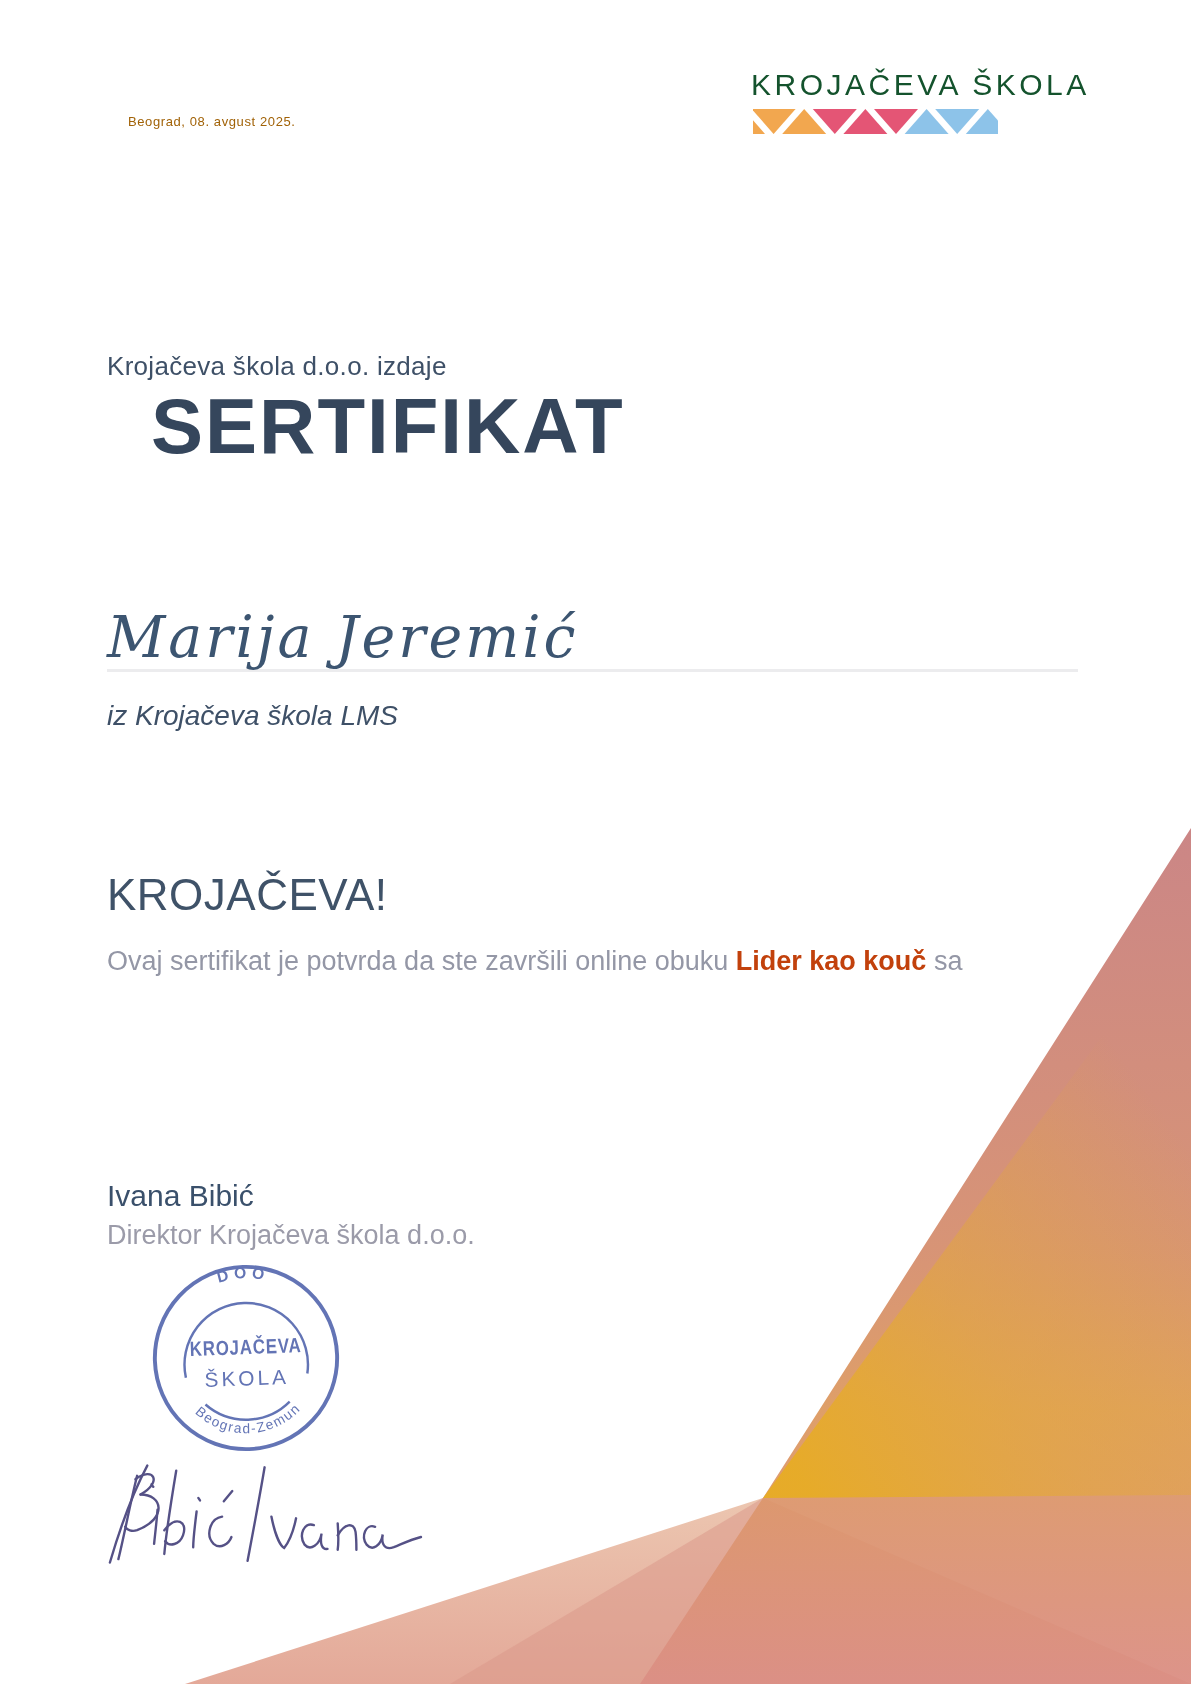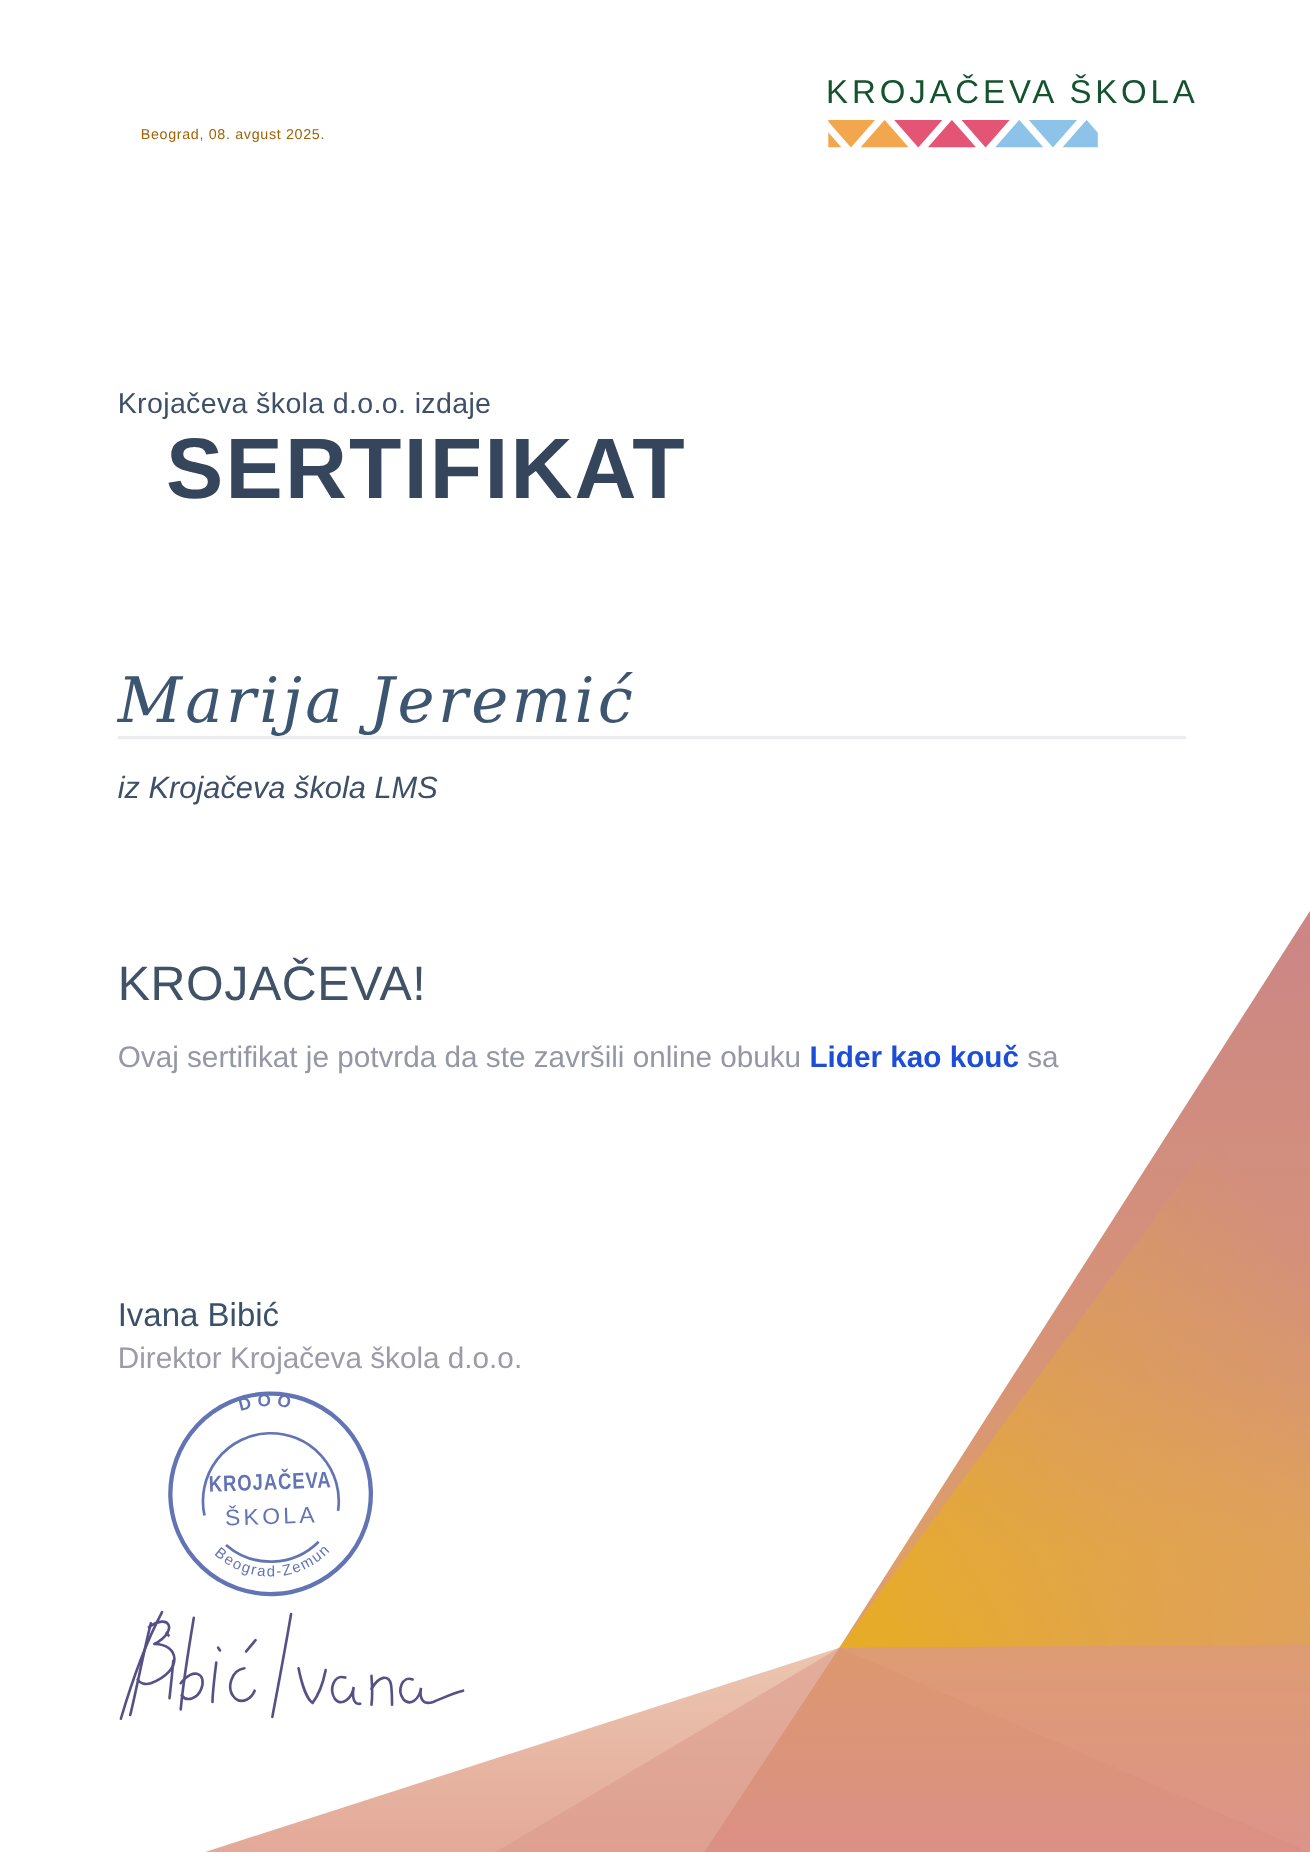--- a/index.html
+++ b/index.html
@@ -18,21 +18,21 @@
   .issuer{left:107px;top:351px;font-size:26px;color:#3E5067;letter-spacing:0.3px;}
   .title{left:103px;top:381px;font-size:78px;font-weight:700;color:#35465C;letter-spacing:2px;margin-left:48px;}
 
   .recipient{left:107px;top:604px;font-size:57px;font-style:italic;color:#3C5571;
              font-family:"DejaVu Serif", serif;letter-spacing:3px;white-space:nowrap;}
   .underline{left:107px;top:669px;width:971px;height:3px;background:#ECECEE;}
   .origin{left:107px;top:700px;font-size:28px;font-style:italic;color:#3E5067;}
 
   .congrats{left:107px;top:870px;font-size:44px;color:#3F5268;letter-spacing:0.5px;}
   .statement{left:107px;top:942px;font-size:27px;line-height:38px;color:#9497A6;width:980px;}
-  .statement b{color:#1d4ed8;font-weight:700;}
+  .statement b{color:#c2410c;font-weight:700;}
   .statement .score{margin-right:9px;}
 
   .sig-name{left:107px;top:1179px;font-size:30px;color:#3A506B;}
   .sig-title{left:107px;top:1220px;font-size:27px;color:#9B9BA9;}
 
   .stamp{left:148px;top:1260px;}
   .signature{left:98px;top:1450px;}
 </style>
 </head>
 <body>

